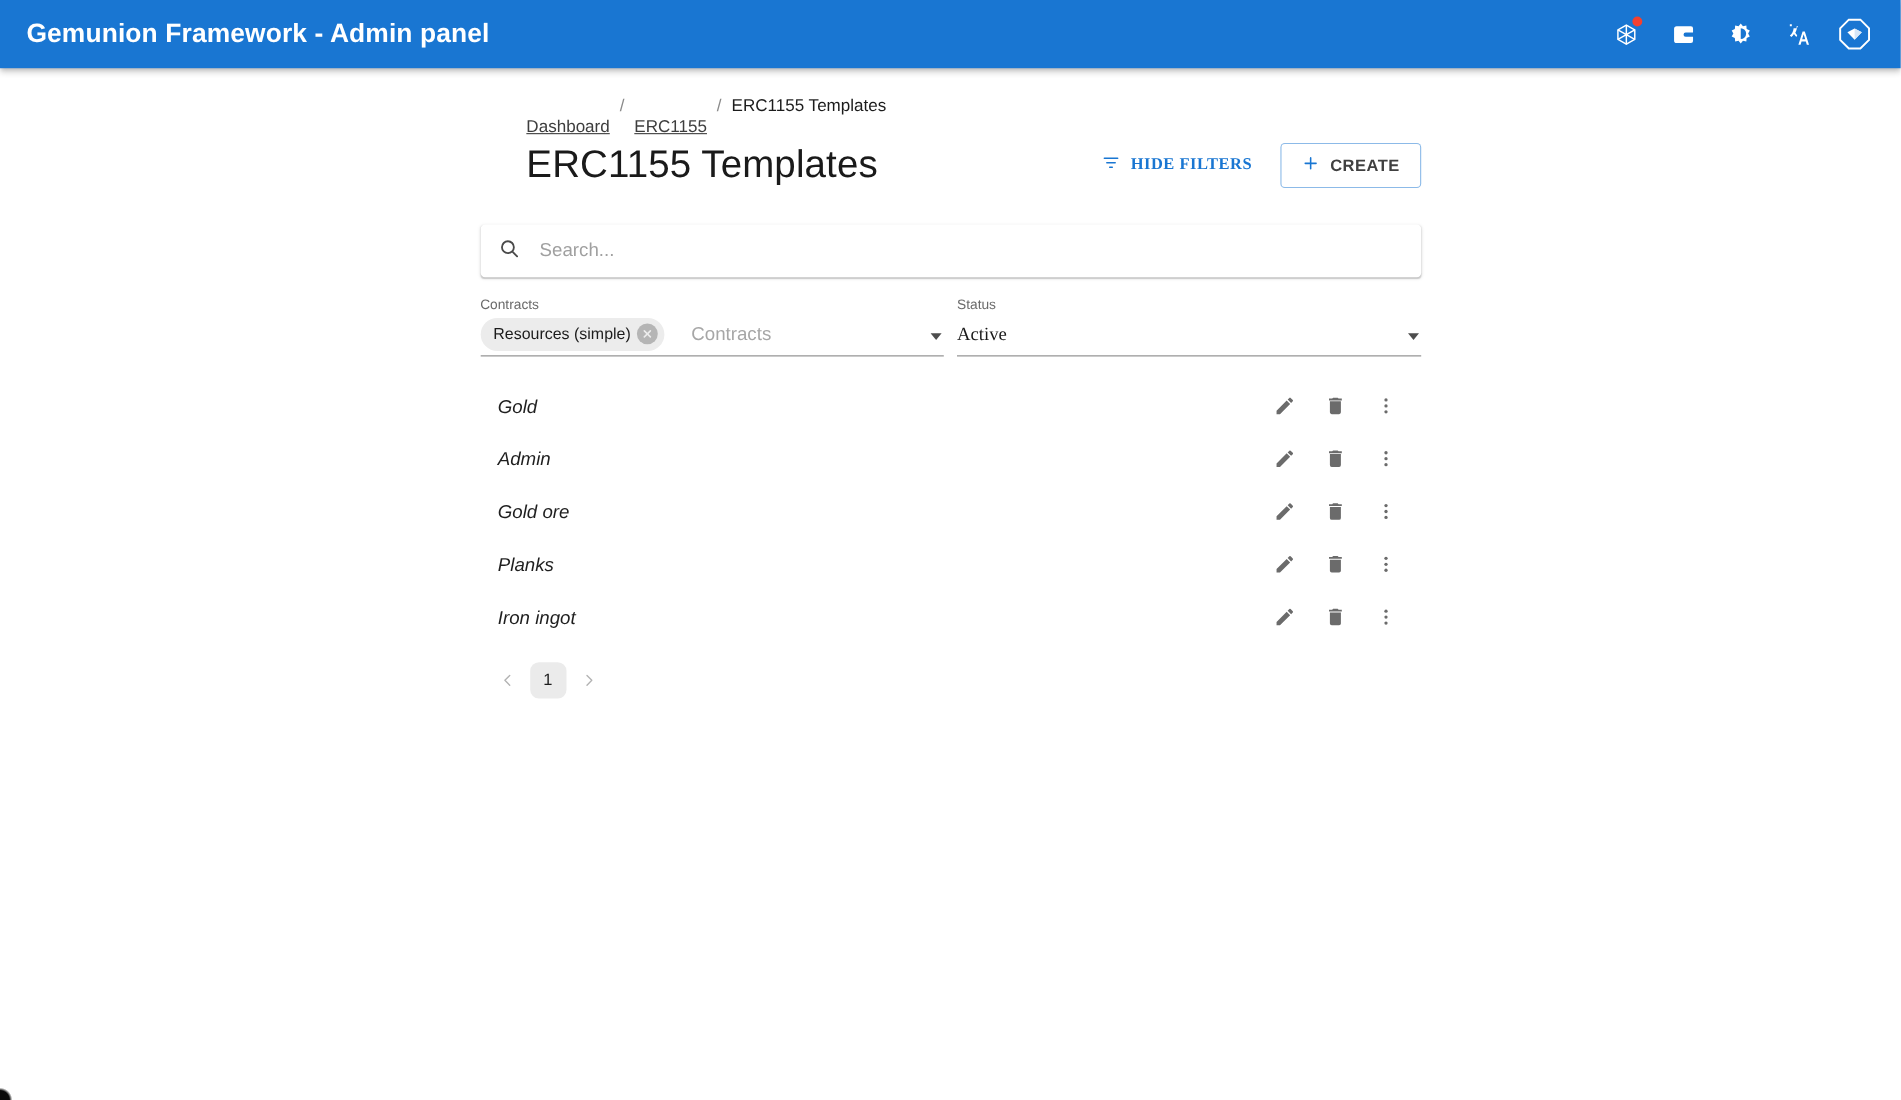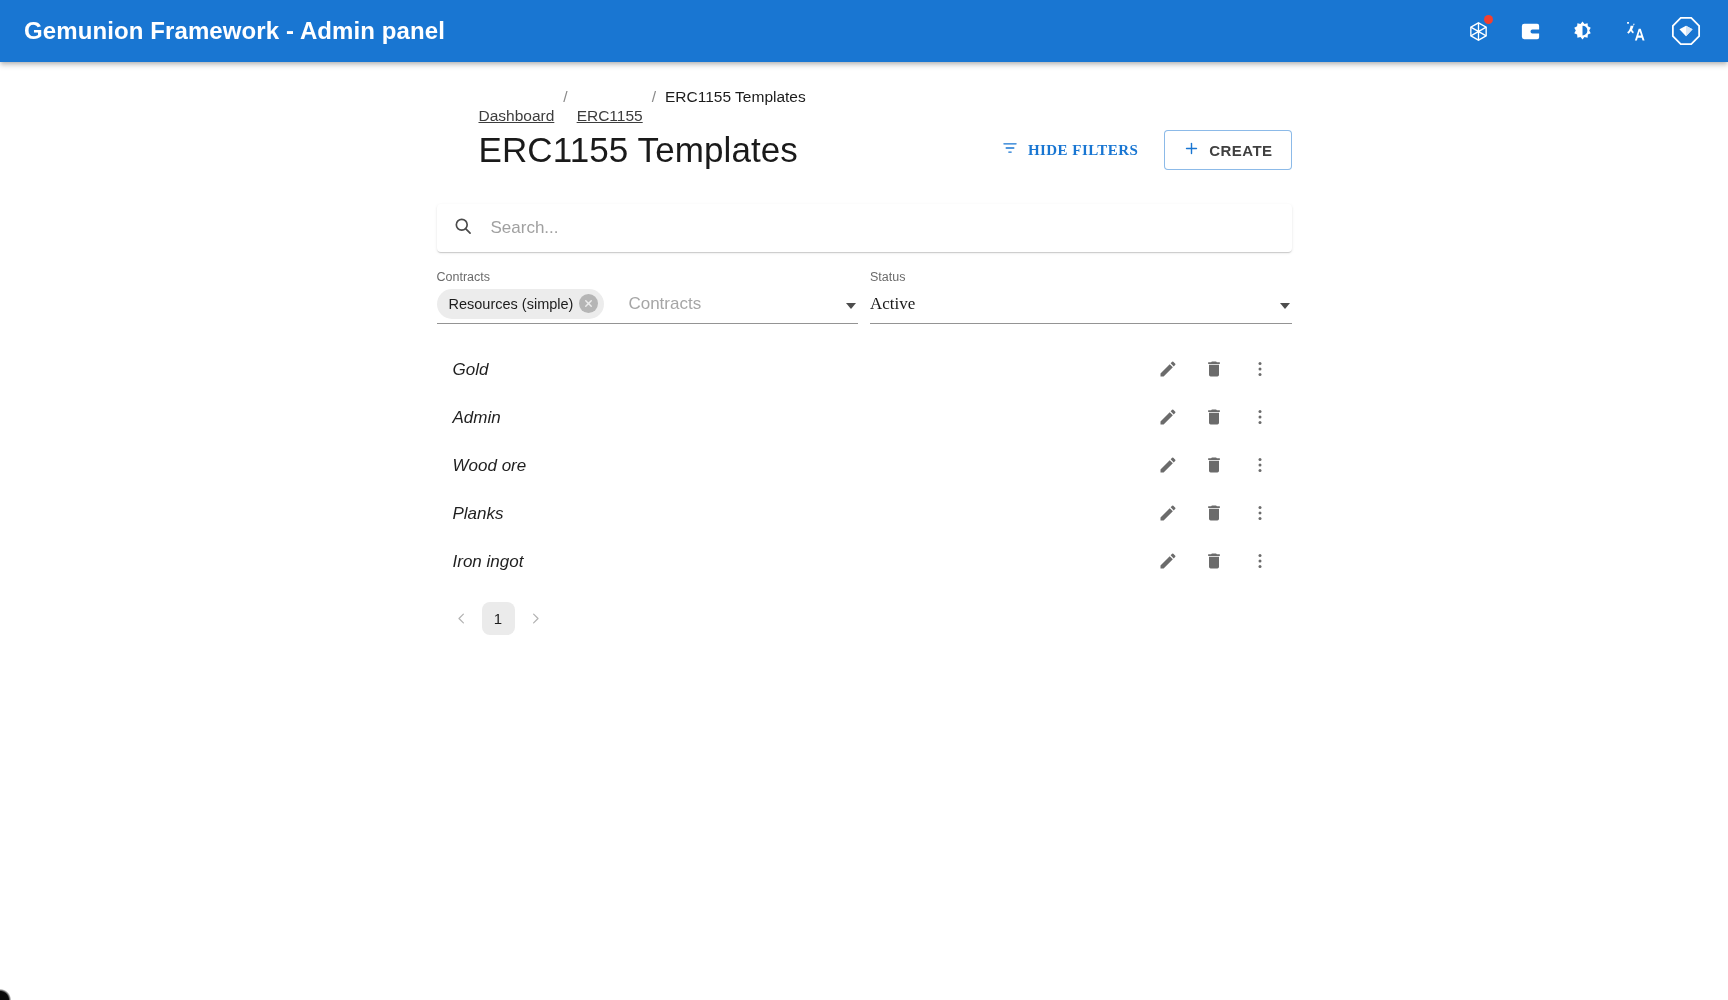--- a/index.html
+++ b/index.html
@@ -515,21 +515,21 @@
                   <circle cx="12" cy="5.5" r="1.8"></circle>
                   <circle cx="12" cy="12" r="1.8"></circle>
                   <circle cx="12" cy="18.5" r="1.8"></circle>
                 </svg>
             </span>
           </button>
         </span>
       </div>
 
       <div class="list-row">
-        <span class="row-label">Wood ore</span>
+        <span class="row-label">Gold ore</span>
         <span class="row-actions">
           <button class="row-icon-btn">
             <span>
               <svg width="20" height="20" viewBox="0 0 24 24" fill="#6b6b6b">
                   <path d="M3 17.25V21h3.75L17.81 9.94l-3.75-3.75L3 17.25zM20.71 7.04a1 1 0 0 0 0-1.41l-2.34-2.34a1 1 0 0 0-1.41 0l-1.83 1.83 3.75 3.75 1.83-1.83z"></path>
                 </svg>
             </span>
           </button>
           <button class="row-icon-btn">
             <span>

